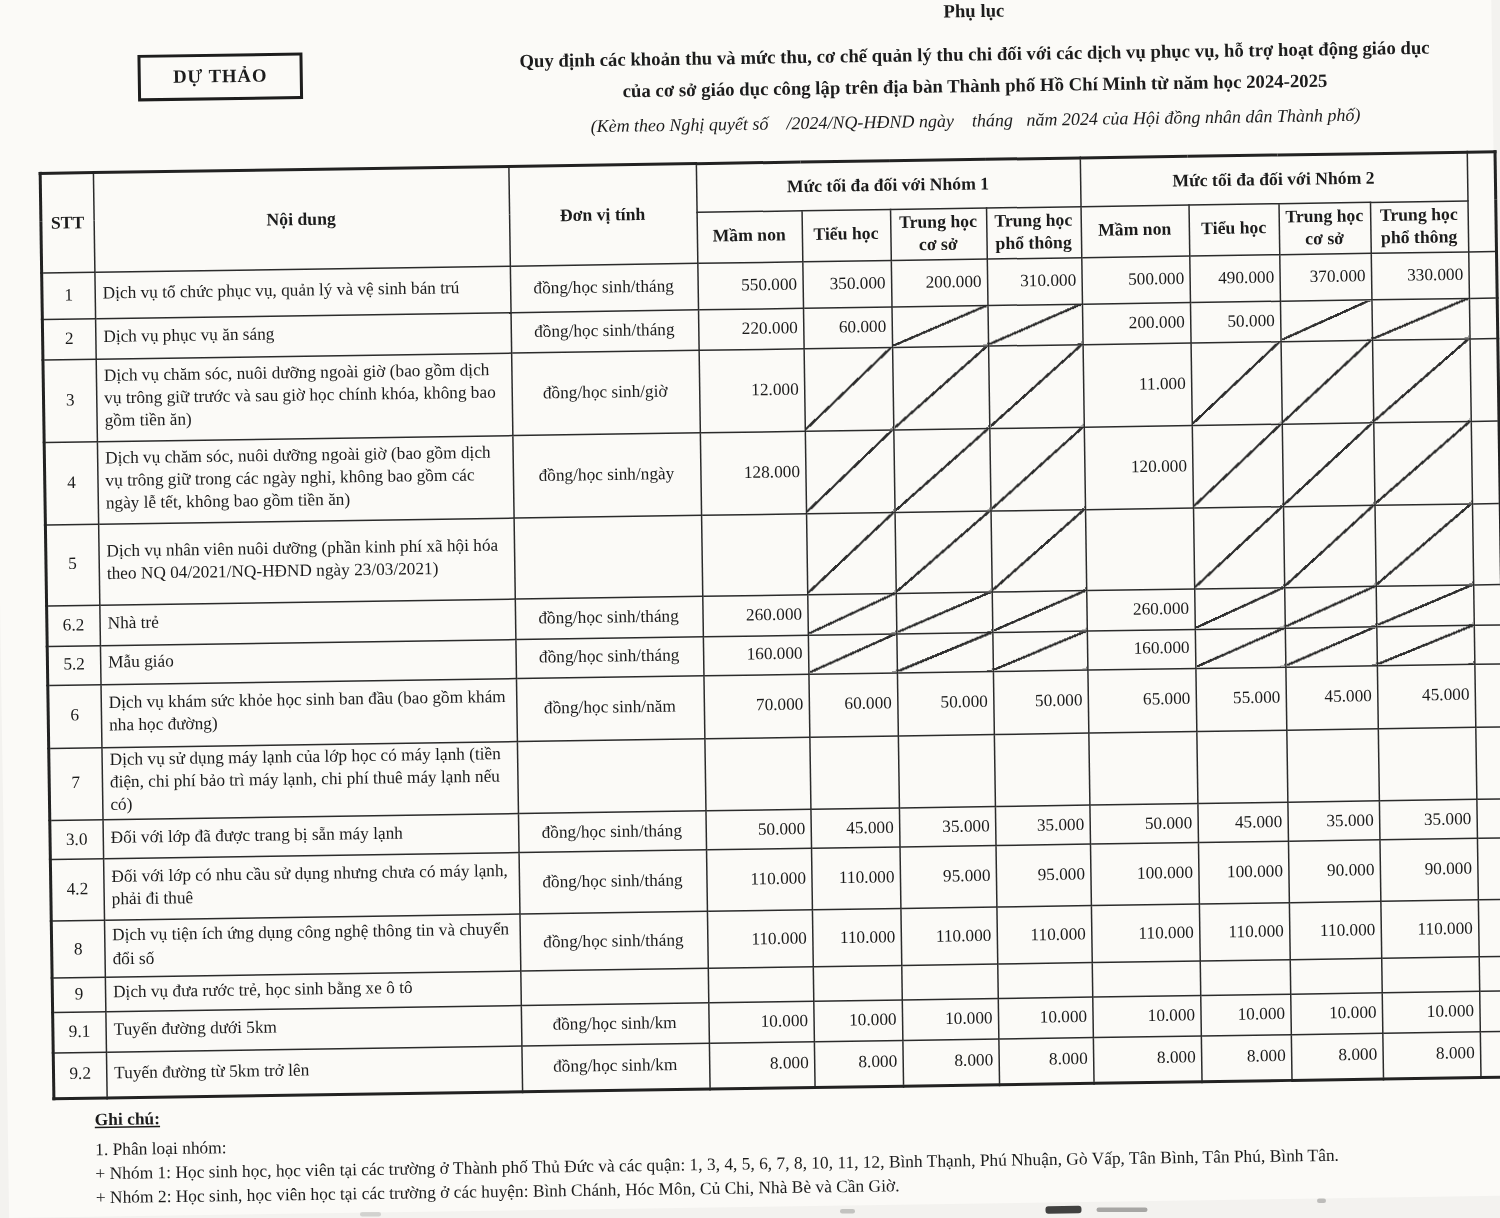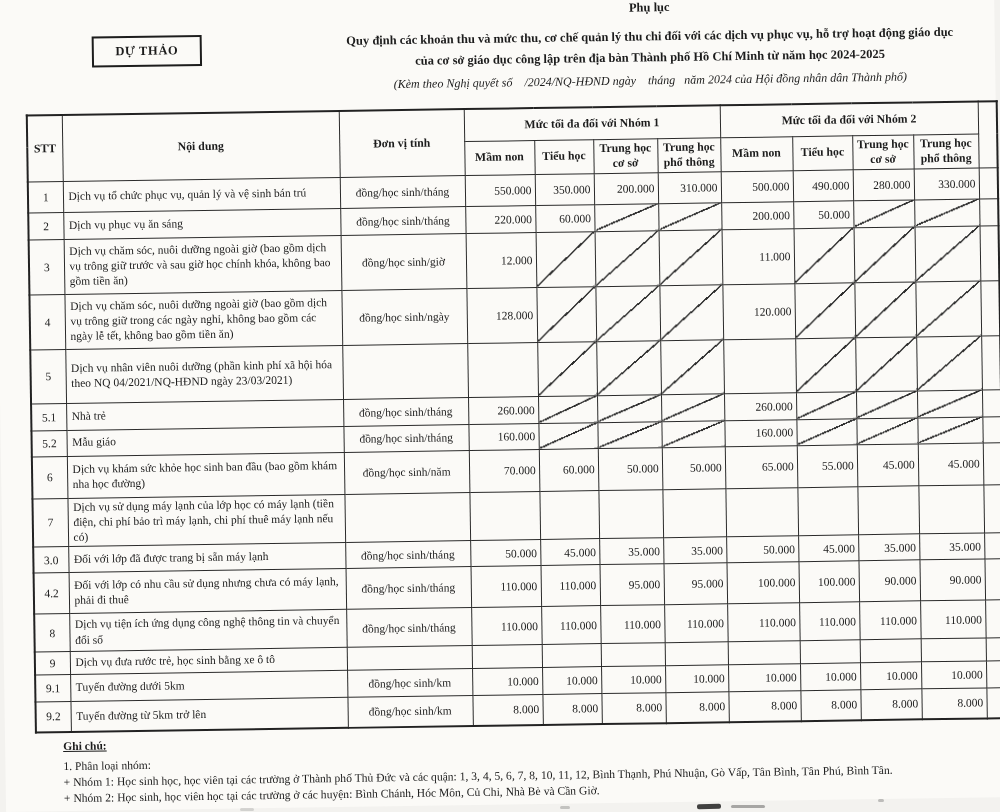--- a/index.html
+++ b/index.html
@@ -115,21 +115,21 @@
         <tr style="height: 31px;">
           <td class="c-stt">1</td>
           <td class="c-nd">Dịch vụ tổ chức phục vụ, quản lý và vệ sinh bán trú</td>
           <td class="c-dv">đồng/học sinh/tháng</td>
           <td class="c-val">550.000</td>
           <td class="c-val">350.000</td>
           <td class="c-val">200.000</td>
           <td class="c-val">310.000</td>
           <td class="c-val">500.000</td>
           <td class="c-val">490.000</td>
-          <td class="c-val">280.000</td>
+          <td class="c-val">370.000</td>
           <td class="c-val">330.000</td>
           <td class="c-cut"></td>
         </tr>
         <tr style="height: 27px;">
           <td class="c-stt">2</td>
           <td class="c-nd">Dịch vụ phục vụ ăn sáng</td>
           <td class="c-dv">đồng/học sinh/tháng</td>
           <td class="c-val">220.000</td>
           <td class="c-val">60.000</td>
           <td class="c-val diag"></td>
@@ -176,21 +176,21 @@
           <td class="c-val diag"></td>
           <td class="c-val diag"></td>
           <td class="c-val diag"></td>
           <td class="c-val"></td>
           <td class="c-val diag"></td>
           <td class="c-val diag"></td>
           <td class="c-val diag"></td>
           <td class="c-cut"></td>
         </tr>
         <tr style="height: 27px;">
-          <td class="c-stt">5.1</td>
+          <td class="c-stt">6.2</td>
           <td class="c-nd">Nhà trẻ</td>
           <td class="c-dv">đồng/học sinh/tháng</td>
           <td class="c-val">260.000</td>
           <td class="c-val diag"></td>
           <td class="c-val diag"></td>
           <td class="c-val diag"></td>
           <td class="c-val">260.000</td>
           <td class="c-val diag"></td>
           <td class="c-val diag"></td>
           <td class="c-val diag"></td>

